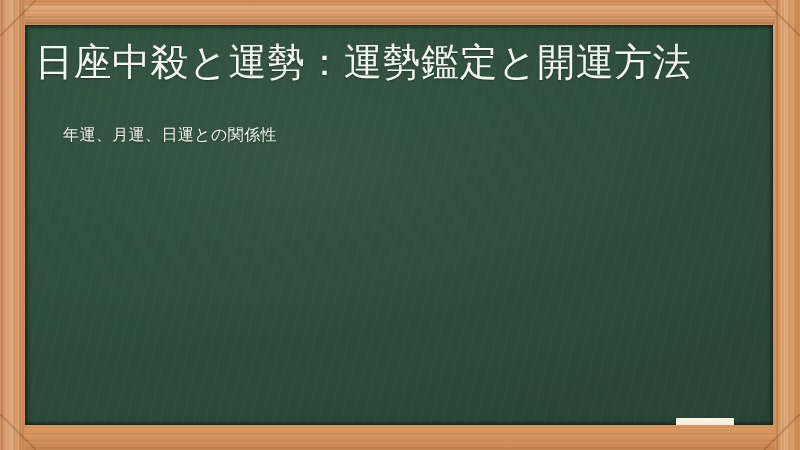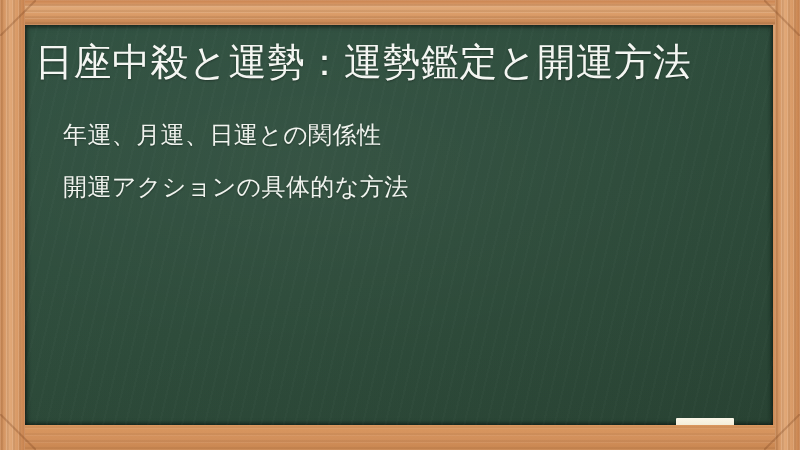--- a/index.html
+++ b/index.html
@@ -167,21 +167,21 @@
     position: absolute;
     left: 38px;
     top: 84px;
     width: 690px;
     margin: 0;
     padding: 0;
     list-style: none;
   }
   .bullet-item {
     color: #f1f4ef;
-    font-size: 24px;
+    font-size: 16px;
     line-height: 52px;
     height: 52px;
     letter-spacing: 0.4px;
     font-weight: 400;
     white-space: nowrap;
     text-shadow: 0 1px 2px rgba(0,0,0,0.30);
   }
 
   
   .chalk-stick {
@@ -213,21 +213,20 @@
 
   <div class="board">
     <div class="board-dust"></div>
 
     <div class="board-content">
 
       <div class="board-title">日座中殺と運勢：運勢鑑定と開運方法</div>
 
       <ul class="bullet-list">
         <li class="bullet-item">年運、月運、日運との関係性</li>
-        <li class="bullet-item">開運アクションの具体的な方法</li>
       </ul>
 
       <div class="chalk-stick"></div>
 
     </div>
   </div>
 
 </div>
 
 </body></html>

